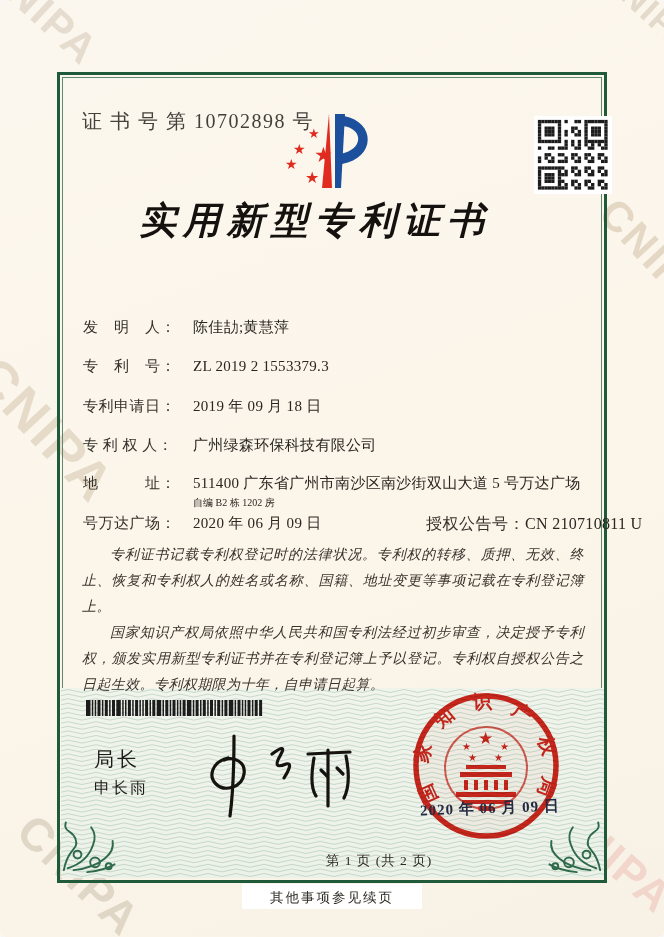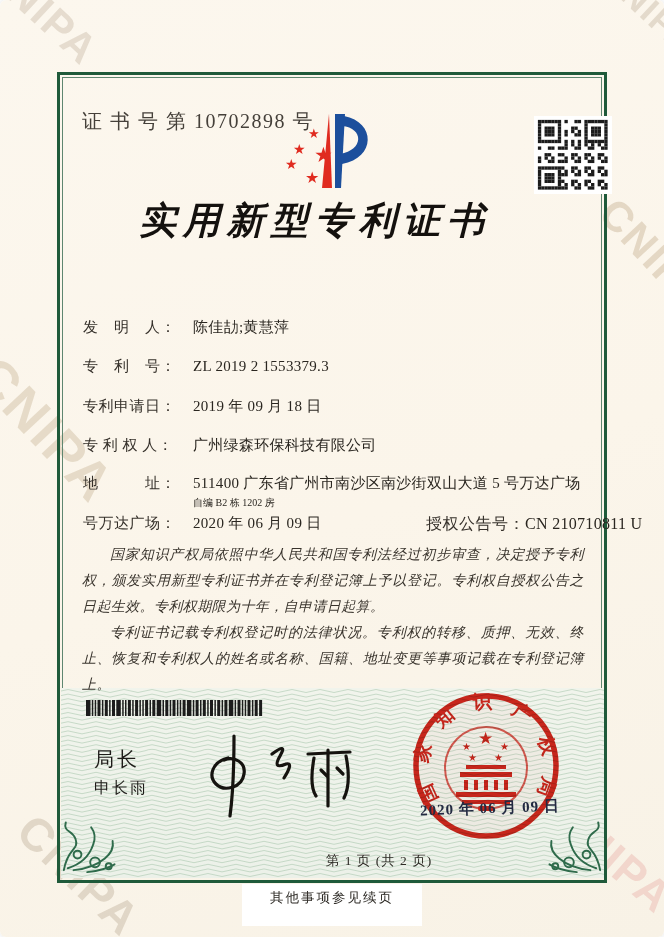--- a/index.html
+++ b/index.html
@@ -81,21 +81,21 @@
   .seal-ring{fill:rgba(220,60,40,.04);stroke:var(--seal-red);stroke-width:5.5;}
   .seal-arc-text{fill:var(--seal-red);font-size:19px;font-weight:bold;letter-spacing:2px;}
   .emblem{fill:var(--seal-red);}
   .emblem-line{stroke:var(--seal-red);fill:none;}
   .seal-date{
     position:absolute;left:402px;top:799px;width:176px;text-align:center;
     font-size:15px;font-weight:bold;color:#232a42;letter-spacing:1px;
     transform:rotate(-2deg);
   }
   .page-info{position:absolute;left:57px;top:852px;width:644px;text-align:center;font-size:13.5px;color:#2e2b26;letter-spacing:1px;}
-  .cont-note-wrap{position:absolute;left:242px;top:884px;width:180px;height:42px;background:#ffffff;text-align:center;}
+  .cont-note-wrap{position:absolute;left:242px;top:884px;width:180px;height:25px;background:#ffffff;text-align:center;}
   .cont-note{font-size:13.5px;color:#2e2b26;line-height:27px;letter-spacing:2px;}
   .orn{position:absolute;}
   .orn path,.orn circle{stroke:#2f6b4b;fill:none;stroke-width:2;stroke-linecap:round;}
   .orn-bl{left:58px;top:798px;}
   .orn-br{left:528px;top:798px;transform:scaleX(-1);}
   .sig-path{stroke:#15130f;stroke-width:3.2;fill:none;stroke-linecap:round;stroke-linejoin:round;}
 </style>
 </head>
 <body>
 
@@ -402,22 +402,22 @@
   </div>
   <div class="row-addr2" style="top:496px">自编 B2 栋 1202 房</div>
   <div class="row" style="top:514px">
     <span class="f-label">号万达广场：</span><span class="f-value">2020 年 06 月 09 日</span>
     <span class="grant-right">
       <span class="f-label">授权公告号：</span><span class="f-value">CN 210710811 U</span>
     </span>
   </div>
 
   <div class="body-text">
+    <p>专利证书记载专利权登记时的法律状况。专利权的转移、质押、无效、终止、恢复和专利权人的姓名或名称、国籍、地址变更等事项记载在专利登记簿上。</p>
     <p>国家知识产权局依照中华人民共和国专利法经过初步审查，决定授予专利权，颁发实用新型专利证书并在专利登记簿上予以登记。专利权自授权公告之日起生效。专利权期限为十年，自申请日起算。</p>
-    <p>专利证书记载专利权登记时的法律状况。专利权的转移、质押、无效、终止、恢复和专利权人的姓名或名称、国籍、地址变更等事项记载在专利登记簿上。</p>
   </div>
 
   <svg class="barcode" id="barcode" width="182" height="16">
       <rect x="0.0" y="0" width="4.5" height="16" fill="#1c1c1c"></rect>
       <rect x="5.8" y="0" width="1.5" height="16" fill="#1c1c1c"></rect>
       <rect x="8.7" y="0" width="1.5" height="16" fill="#1c1c1c"></rect>
       <rect x="11.5" y="0" width="3" height="16" fill="#1c1c1c"></rect>
       <rect x="15.9" y="0" width="1.5" height="16" fill="#1c1c1c"></rect>
       <rect x="18.8" y="0" width="3" height="16" fill="#1c1c1c"></rect>
       <rect x="23.1" y="0" width="1.5" height="16" fill="#1c1c1c"></rect>

